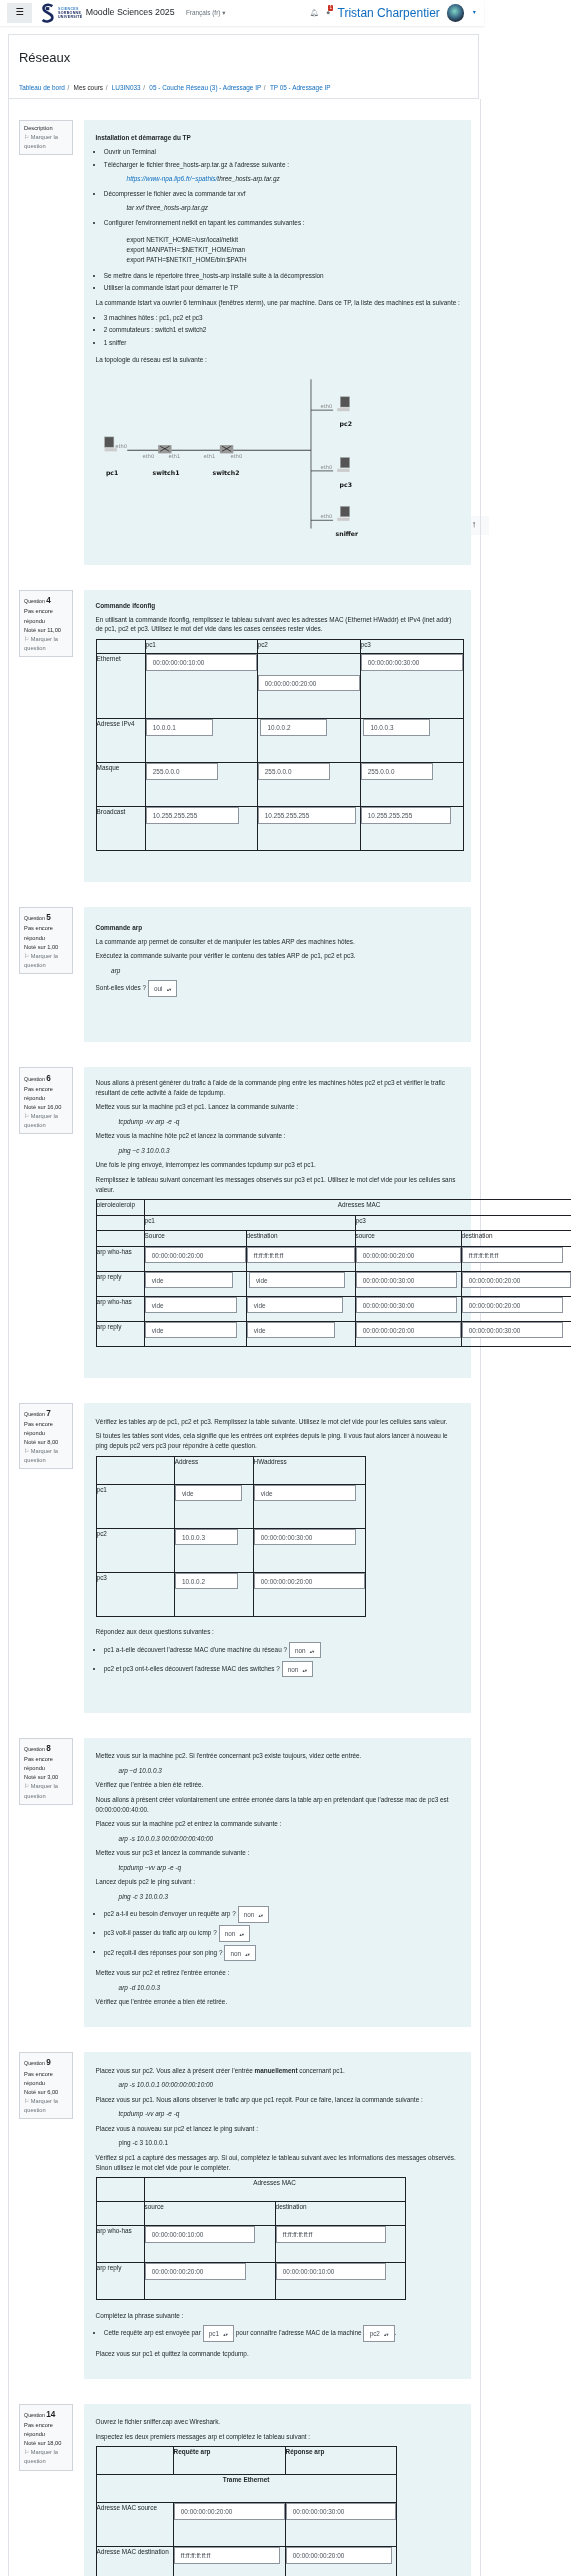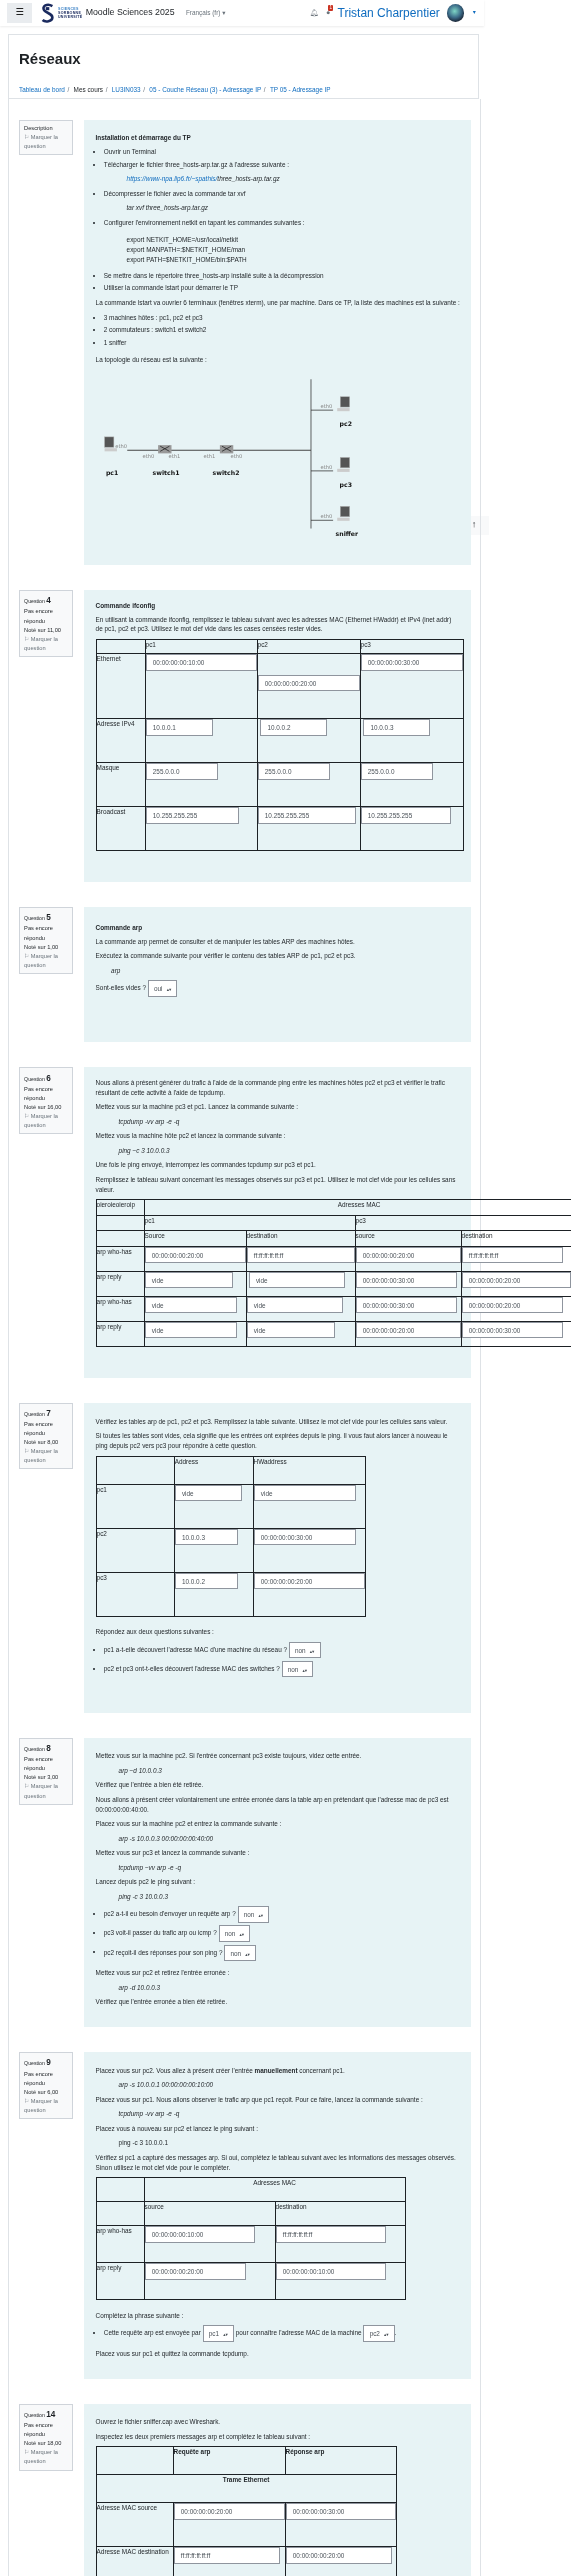--- a/index.html
+++ b/index.html
@@ -13,21 +13,21 @@
 .logo-txt .l1{color:#3f84c7}
 .logo-txt .l2,.logo-txt .l3{color:#1a2a5e}
 .site-name{font-size:8.8px;color:#1d2125;margin-left:1px}
 .lang{margin-left:11.3px;color:#6a737b;font-size:6.4px}
 .nav-right{margin-left:auto;display:flex;align-items:center;gap:7.2px}
 .badge{position:absolute;top:-3.1px;right:-3.1px;background:#ca3120;color:#fff;font-size:4.6px;line-height:6.2px;padding:0 1.5px;border-radius:1px}
 .user{color:#0f6cbf;font-size:12px}
 .avatar{width:17.5px;height:17.5px;border-radius:50%;background:radial-gradient(circle at 45% 40%,#7fd6c6,#3c6b88 45%,#1b2636 75%)}
 .caret{color:#0f6cbf;font-size:5.2px}
 .page-header{margin:8.2px 0 0 7.7px;width:471px;border:0.5px solid #dee2e6;padding:15.5px 10.3px 15.5px 10.3px;height:65px}
-.page-title{font-size:15px;font-weight:700;color:#1d2125;line-height:1}
+.page-title{font-size:13px;font-weight:400;color:#1d2125;line-height:1}
 .breadcrumb{margin-top:19.6px;font-size:6.4px}
 .breadcrumb .sep{color:#6a737b;margin:0 2.6px}
 .main{position:relative;width:481px;border-right:0.5px solid #dee2e6;padding-top:20.6px}
 .main-left-border{position:absolute;left:8.2px;top:0;bottom:0;border-left:0.5px solid #dee2e6}
 .que{display:flex;margin:0 0 25px 19px}
 .info{width:54px;flex:0 0 54px;border:0.5px solid #cfd4da;background:#f8f9fa;padding:3.1px 4.1px;align-self:flex-start;font-size:5.7px;line-height:1.6;color:#1d2125}
 .info .qno{font-size:5.2px;color:#1d2125}
 .info .qno b{font-size:8.2px;font-weight:bold}
 .info .flag{color:#6a737b}
 .content{margin-left:11.3px;width:387px;background:#e7f3f5;padding:10.3px 11.3px 20.6px 11.3px;font-size:6.4px;line-height:1.55}

